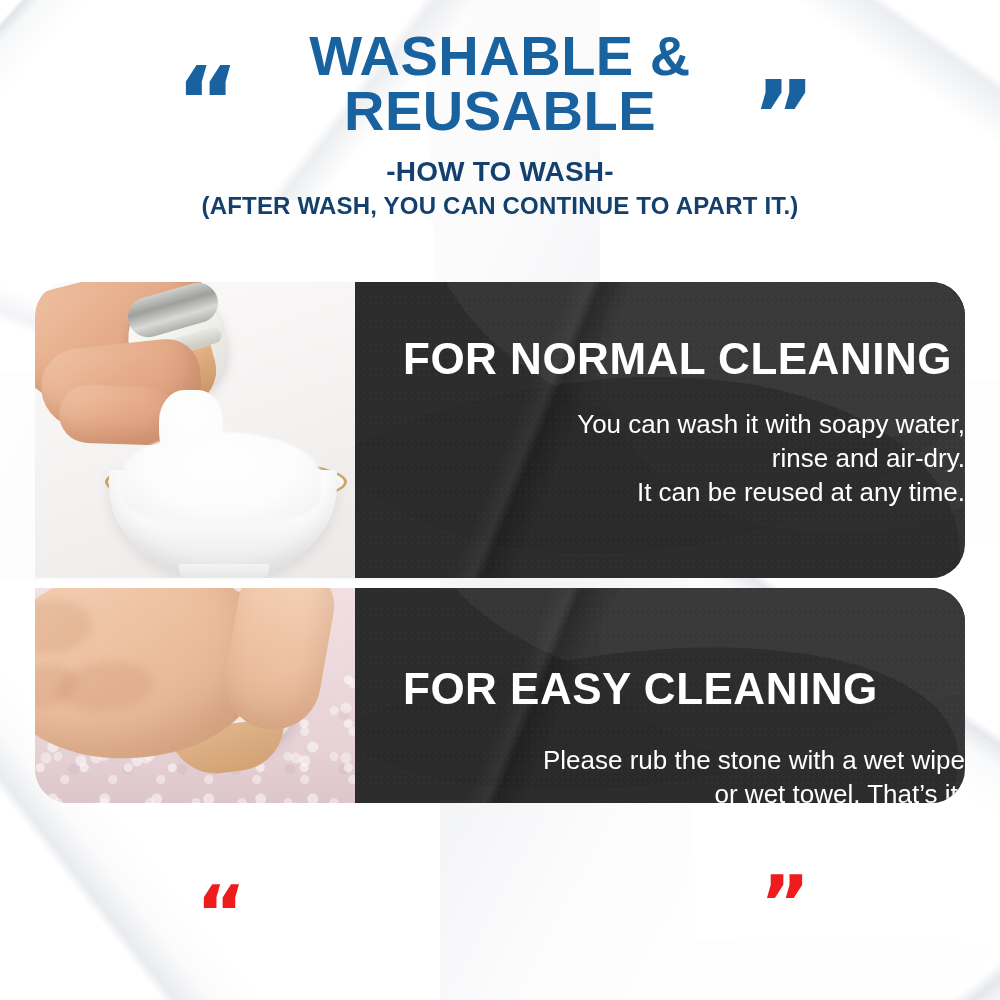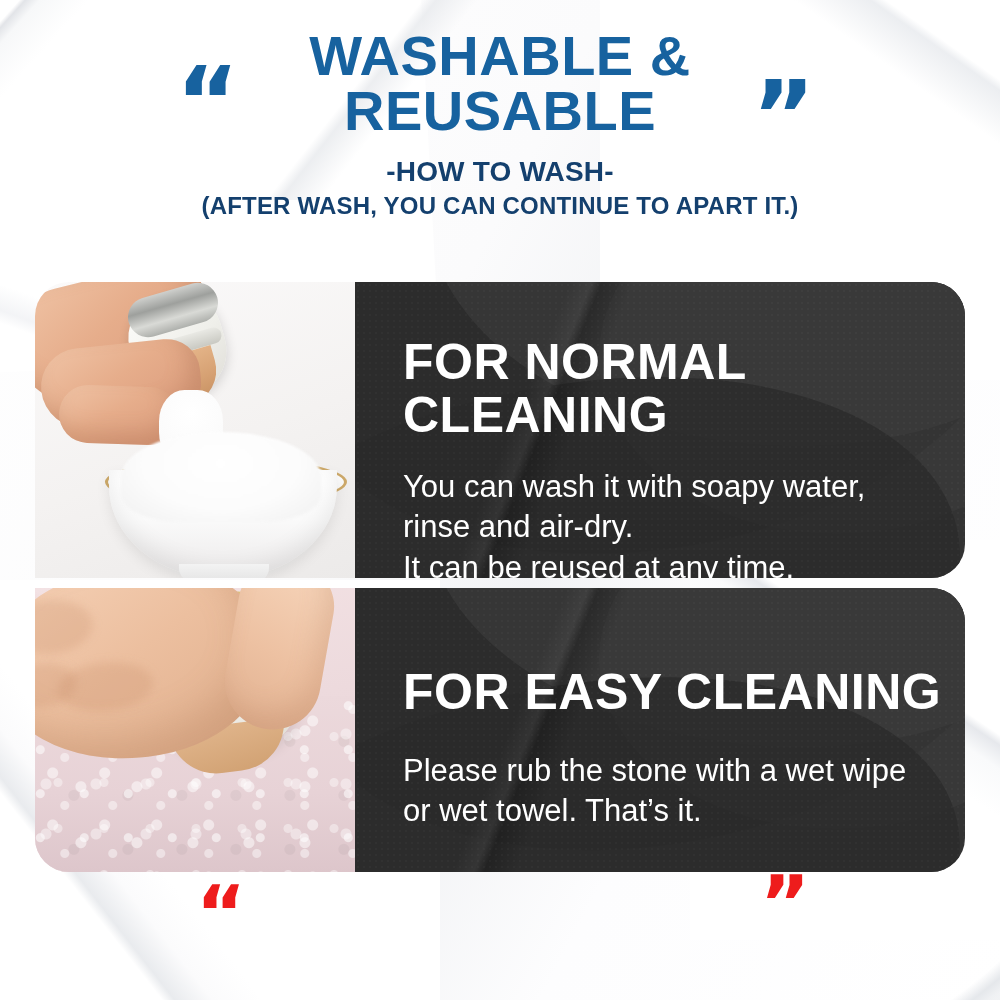--- a/index.html
+++ b/index.html
@@ -82,21 +82,21 @@
   .sub1{
     margin-top:18px;color:#14406e;font-weight:bold;font-size:28px;letter-spacing:.2px;
   }
   .sub2{
     margin-top:4px;color:#14406e;font-weight:bold;font-size:24px;letter-spacing:.2px;
   }
 
   
   .row{position:absolute;left:35px;width:930px;display:flex;}
   .row1{top:282px;height:296px;}
-  .row2{top:588px;height:284px;}
+  .row2{top:588px;height:215px;}
 
   .photo{
     width:320px;height:100%;
     position:relative;overflow:hidden;flex:0 0 320px;
   }
   .row1 .photo{border-top-left-radius:34px;}
   .row2 .photo{border-bottom-left-radius:34px;}
 
   .panel{
     flex:1 1 auto;position:relative;overflow:hidden;
@@ -143,26 +143,26 @@
   .wdots{
     inset:0;
     background-image:radial-gradient(rgba(255,255,255,.05) 1px,transparent 1px);
     background-size:6px 6px;
     opacity:.5;
   }
 
   .panel-inner{position:relative;z-index:3;padding:54px 0 0 48px;}
   .row2 .panel-inner{padding-top:78px;}
   .panel-title{
-    font-size:50px;font-weight:bold;letter-spacing:.5px;line-height:1.05;
+    font-size:44px;font-weight:bold;letter-spacing:.5px;line-height:1.05;
     text-transform:uppercase;margin:0 0 26px 0;
   }
   .row2 .panel-title{margin-bottom:32px;}
   .panel-body{
-    font-size:31px;line-height:1.3;font-weight:400;margin:0;white-space:pre-line;
+    font-size:26px;line-height:1.3;font-weight:400;margin:0;white-space:pre-line;text-align:right;
   }
 
   
   .ph1{background:linear-gradient(160deg,#fbfafa 0%,#f4f2f1 55%,#eceae9 100%);}
   .ph1 .finger{
     position:absolute;background:linear-gradient(150deg,#f0c4a6 0%,#e6ad8b 45%,#d9997a 100%);
   }
   .ph1 .f-thumb{
     left:-22px;top:-6px;width:200px;height:118px;border-radius:60px 46px 48px 70px;
     transform:rotate(-14deg);

